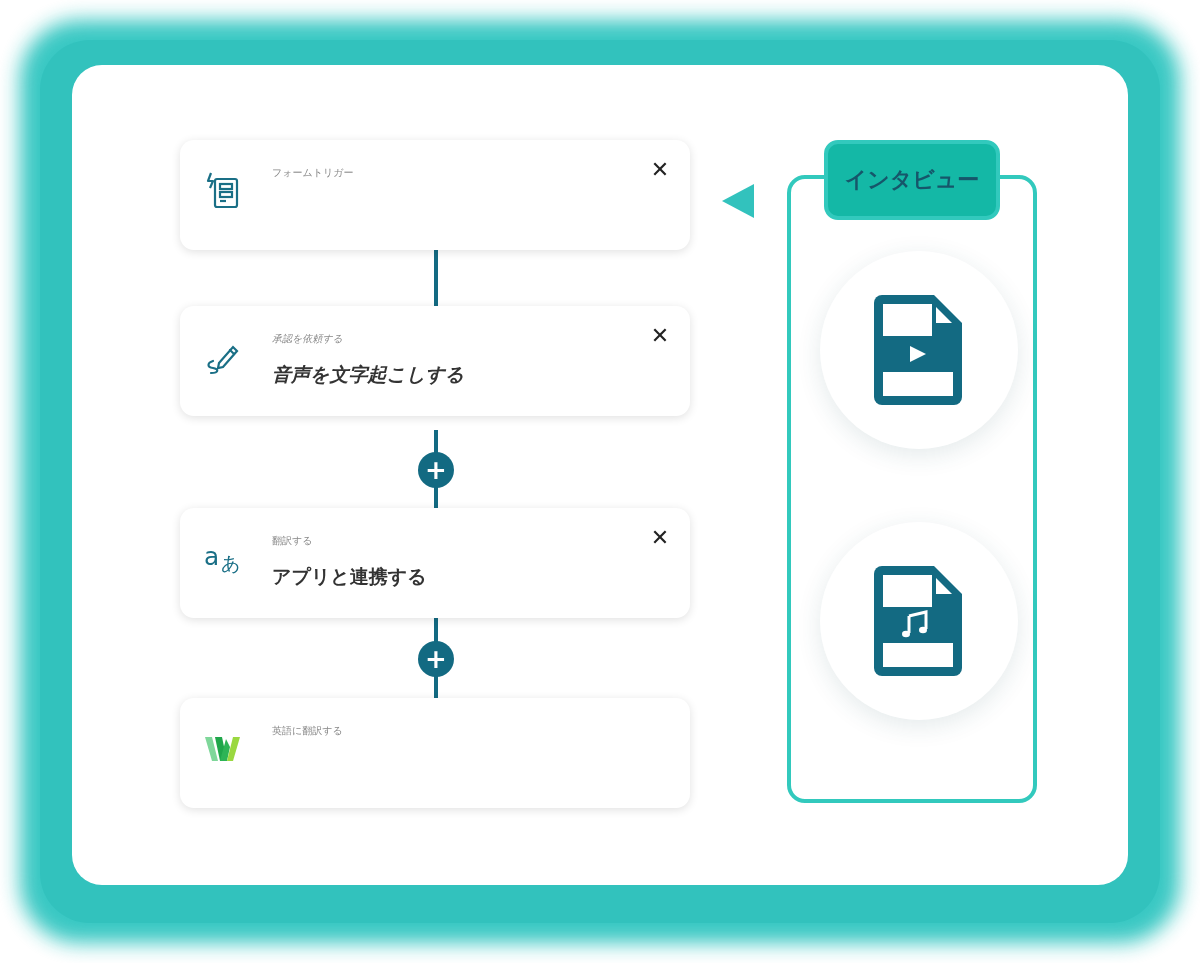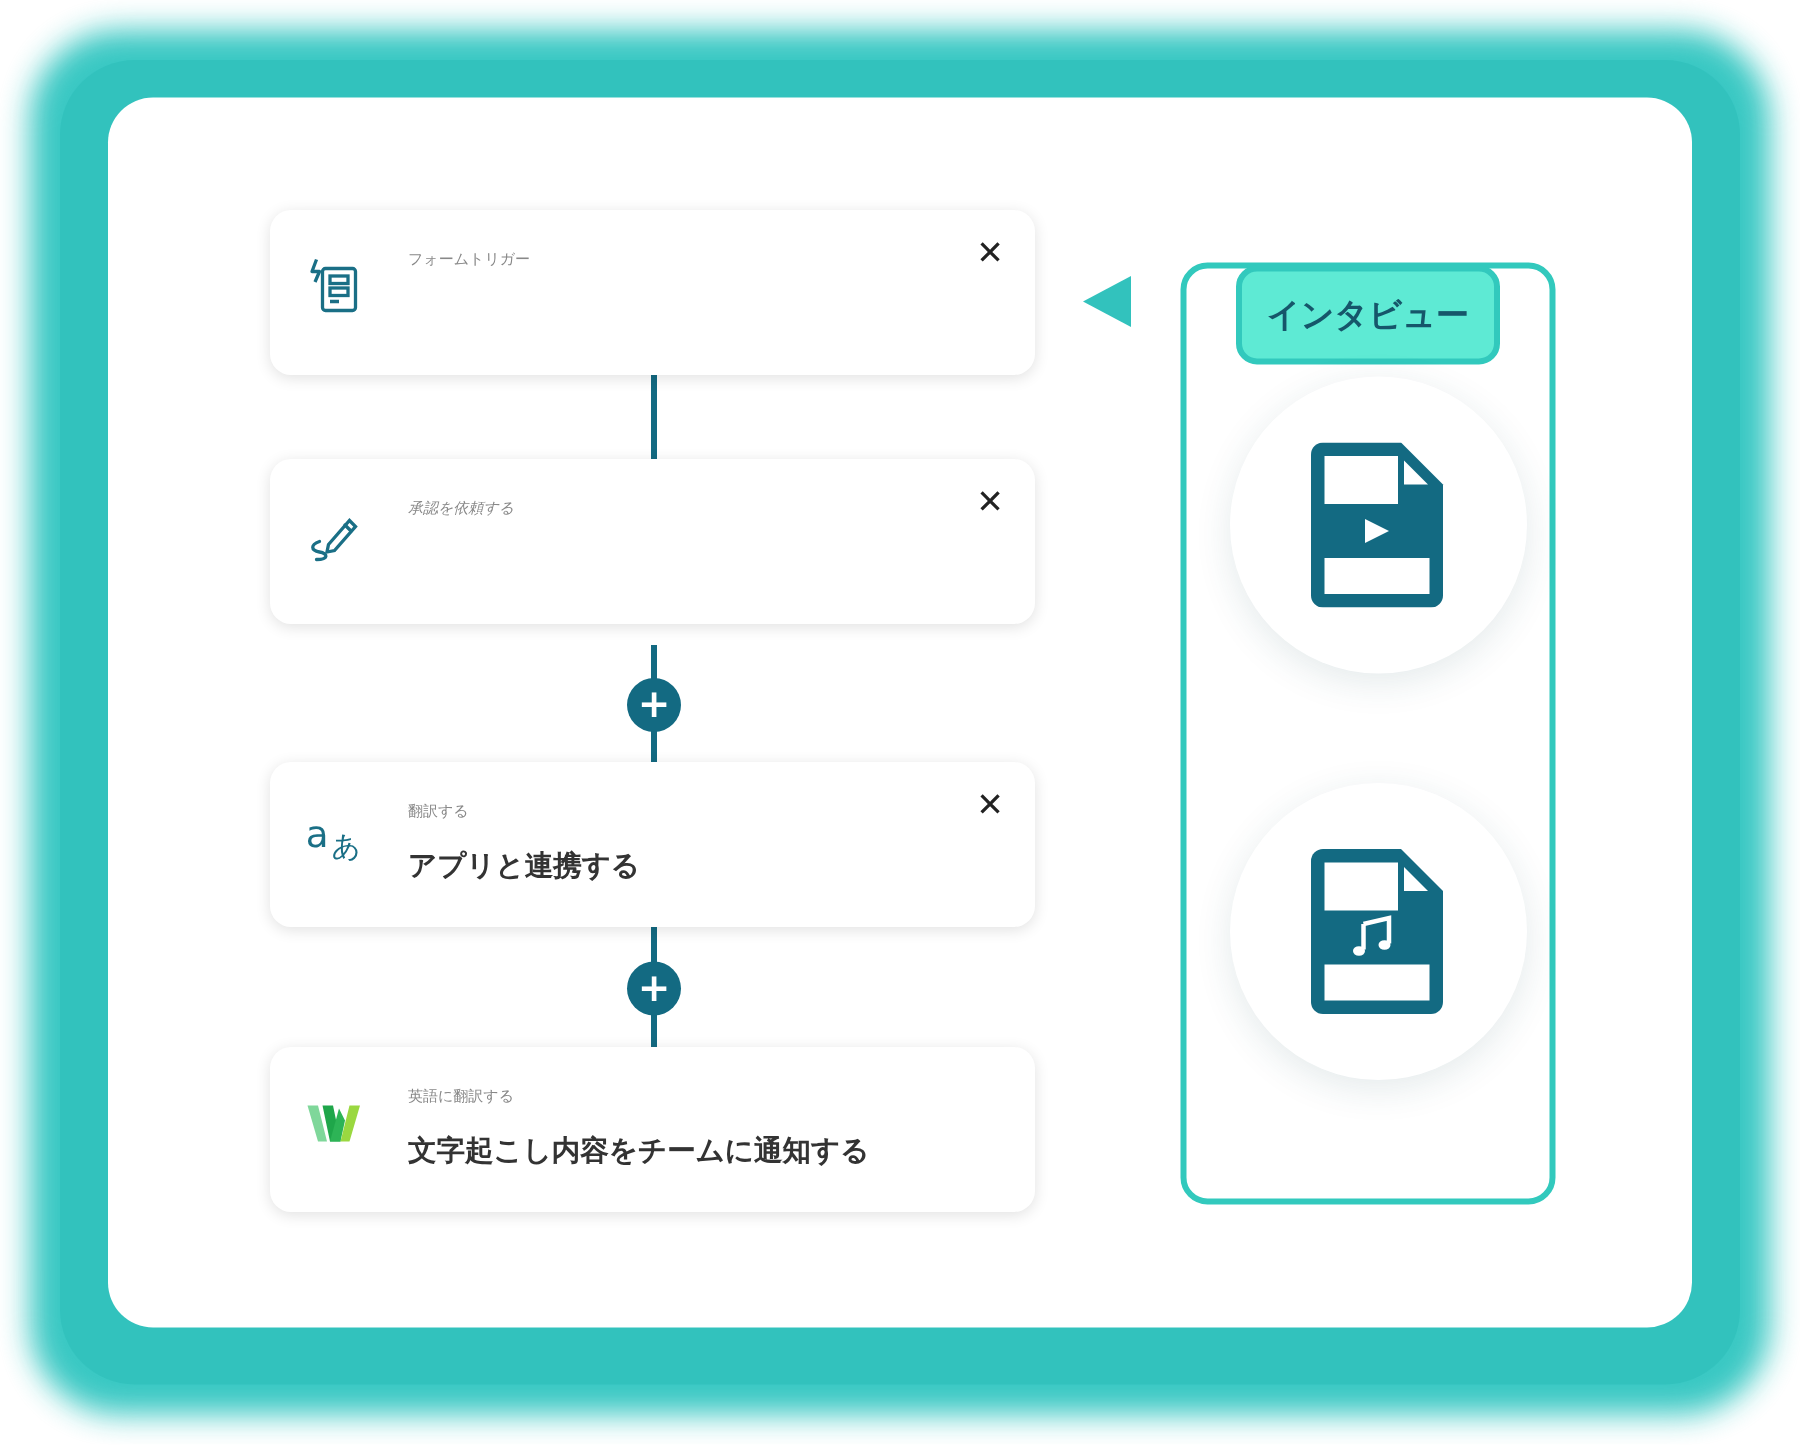--- a/index.html
+++ b/index.html
@@ -9,21 +9,21 @@
   .panel { position:absolute; left:72px; top:65px; width:1056px; height:820px; border-radius:30px; background:#ffffff; }
   .card { position:absolute; left:180px; width:510px; height:110px; border-radius:14px; background:#fff; box-shadow:0 2px 10px rgba(0,0,0,0.12); }
   .card .icon { position:absolute; left:22px; top:30px; width:42px; height:42px; display:flex; align-items:center; justify-content:center; }
   .card .sub { position:absolute; left:92px; top:26px; font-size:10px; color:#888; }
   .card .main { position:absolute; left:92px; top:56px; font-size:19px; font-weight:bold; color:#333; }
   .card .close { position:absolute; right:18px; top:18px; width:24px; height:24px; font-size:22px; font-weight:bold; color:#222; line-height:24px; text-align:center; cursor:pointer; }
   .vline { position:absolute; left:434px; width:4px; background:#136a82; }
   .plus { position:absolute; left:418px; width:36px; height:36px; border-radius:50%; background:#136a82; color:#fff; font-size:26px; font-weight:bold; line-height:36px; text-align:center; }
   .arrow { position:absolute; left:722px; top:184px; width:0; height:0; border-top:17px solid transparent; border-bottom:17px solid transparent; border-right:32px solid #32c2bd; }
   .frame { position:absolute; left:787px; top:175px; width:250px; height:628px; border:4px solid #32c9bd; border-radius:18px; box-sizing:border-box; }
-  .frame-label { position:absolute; left:824px; top:140px; width:176px; height:66px; border:4px solid #32c9bd; border-radius:14px; background:#5eead4; box-sizing:border-box; display:flex; align-items:center; justify-content:center; font-size:22px; font-weight:bold; color:#16566a;margin-top:37px; }
+  .frame-label { position:absolute; left:824px; top:140px; width:176px; height:80px; border:4px solid #32c9bd; border-radius:14px; background:#14b8a6; box-sizing:border-box; display:flex; align-items:center; justify-content:center; font-size:22px; font-weight:bold; color:#16566a; }
   .circle { position:absolute; left:820px; width:198px; height:198px; border-radius:50%; background:#fff; box-shadow:0 6px 24px rgba(30,80,90,0.12); display:flex; align-items:center; justify-content:center; }
 </style>
 </head>
 <body>
 
 <div class="glow"></div>
 <div class="glow2"></div>
 <div class="panel"></div>
 
 <div class="vline" style="top:250px;height:70px;"></div>
@@ -48,20 +48,21 @@
 
 <div class="card" style="top:306px;font-style:italic;">
   <div class="icon">
     <svg width="40" height="40" viewBox="0 0 40 40" fill="none" stroke="#1a6f86" stroke-width="2.2" stroke-linecap="round">
       <path d="M16 26 L30 10 L34 14 L20 30 L15 31 Z"></path>
       <line x1="27" y1="13" x2="31" y2="17"></line>
       <path d="M10 24 C4 26 4 30 10 31 C16 32 16 36 8 36"></path>
     </svg>
   </div>
   <div class="sub">承認を依頼する</div>
+  <div class="main">音声を文字起こしする</div>
   <div class="close">✕</div>
 </div>
 
 <div class="card" style="top:508px;">
   <div class="icon">
     <svg width="44" height="36" viewBox="0 0 44 36">
       <text x="2" y="24" font-size="26" fill="#1a6f86" font-family="DejaVu Sans, sans-serif">a</text>
       <text x="20" y="30" font-size="20" fill="#1a6f86" font-family="DejaVu Sans, sans-serif">あ</text>
     </svg>
   </div>
@@ -73,21 +74,20 @@
 <div class="card" style="top:698px;">
   <div class="icon">
     <svg width="40" height="32" viewBox="0 0 40 32">
       <polygon points="2,4 9,4 15,28 9,28" fill="#7fd79a"></polygon>
       <polygon points="12,4 19,4 24,28 17,28" fill="#1fa64a"></polygon>
       <polygon points="17,28 23,6 27,14 24,28" fill="#2db456"></polygon>
       <polygon points="30,4 37,4 30,28 24,28" fill="#9ad840"></polygon>
     </svg>
   </div>
   <div class="sub">英語に翻訳する</div>
-  <div class="main">文字起こし内容をチームに通知する</div>
 </div>
 
 <div class="arrow"></div>
 
 <div class="frame"></div>
 <div class="frame-label">インタビュー</div>
 
 <div class="circle" style="top:251px;">
   <svg width="90" height="110" viewBox="0 0 90 110">
     <path d="M8 0 H60 L88 28 V102 A8 8 0 0 1 80 110 H8 A8 8 0 0 1 0 102 V8 A8 8 0 0 1 8 0 Z" fill="#136a82"></path>

